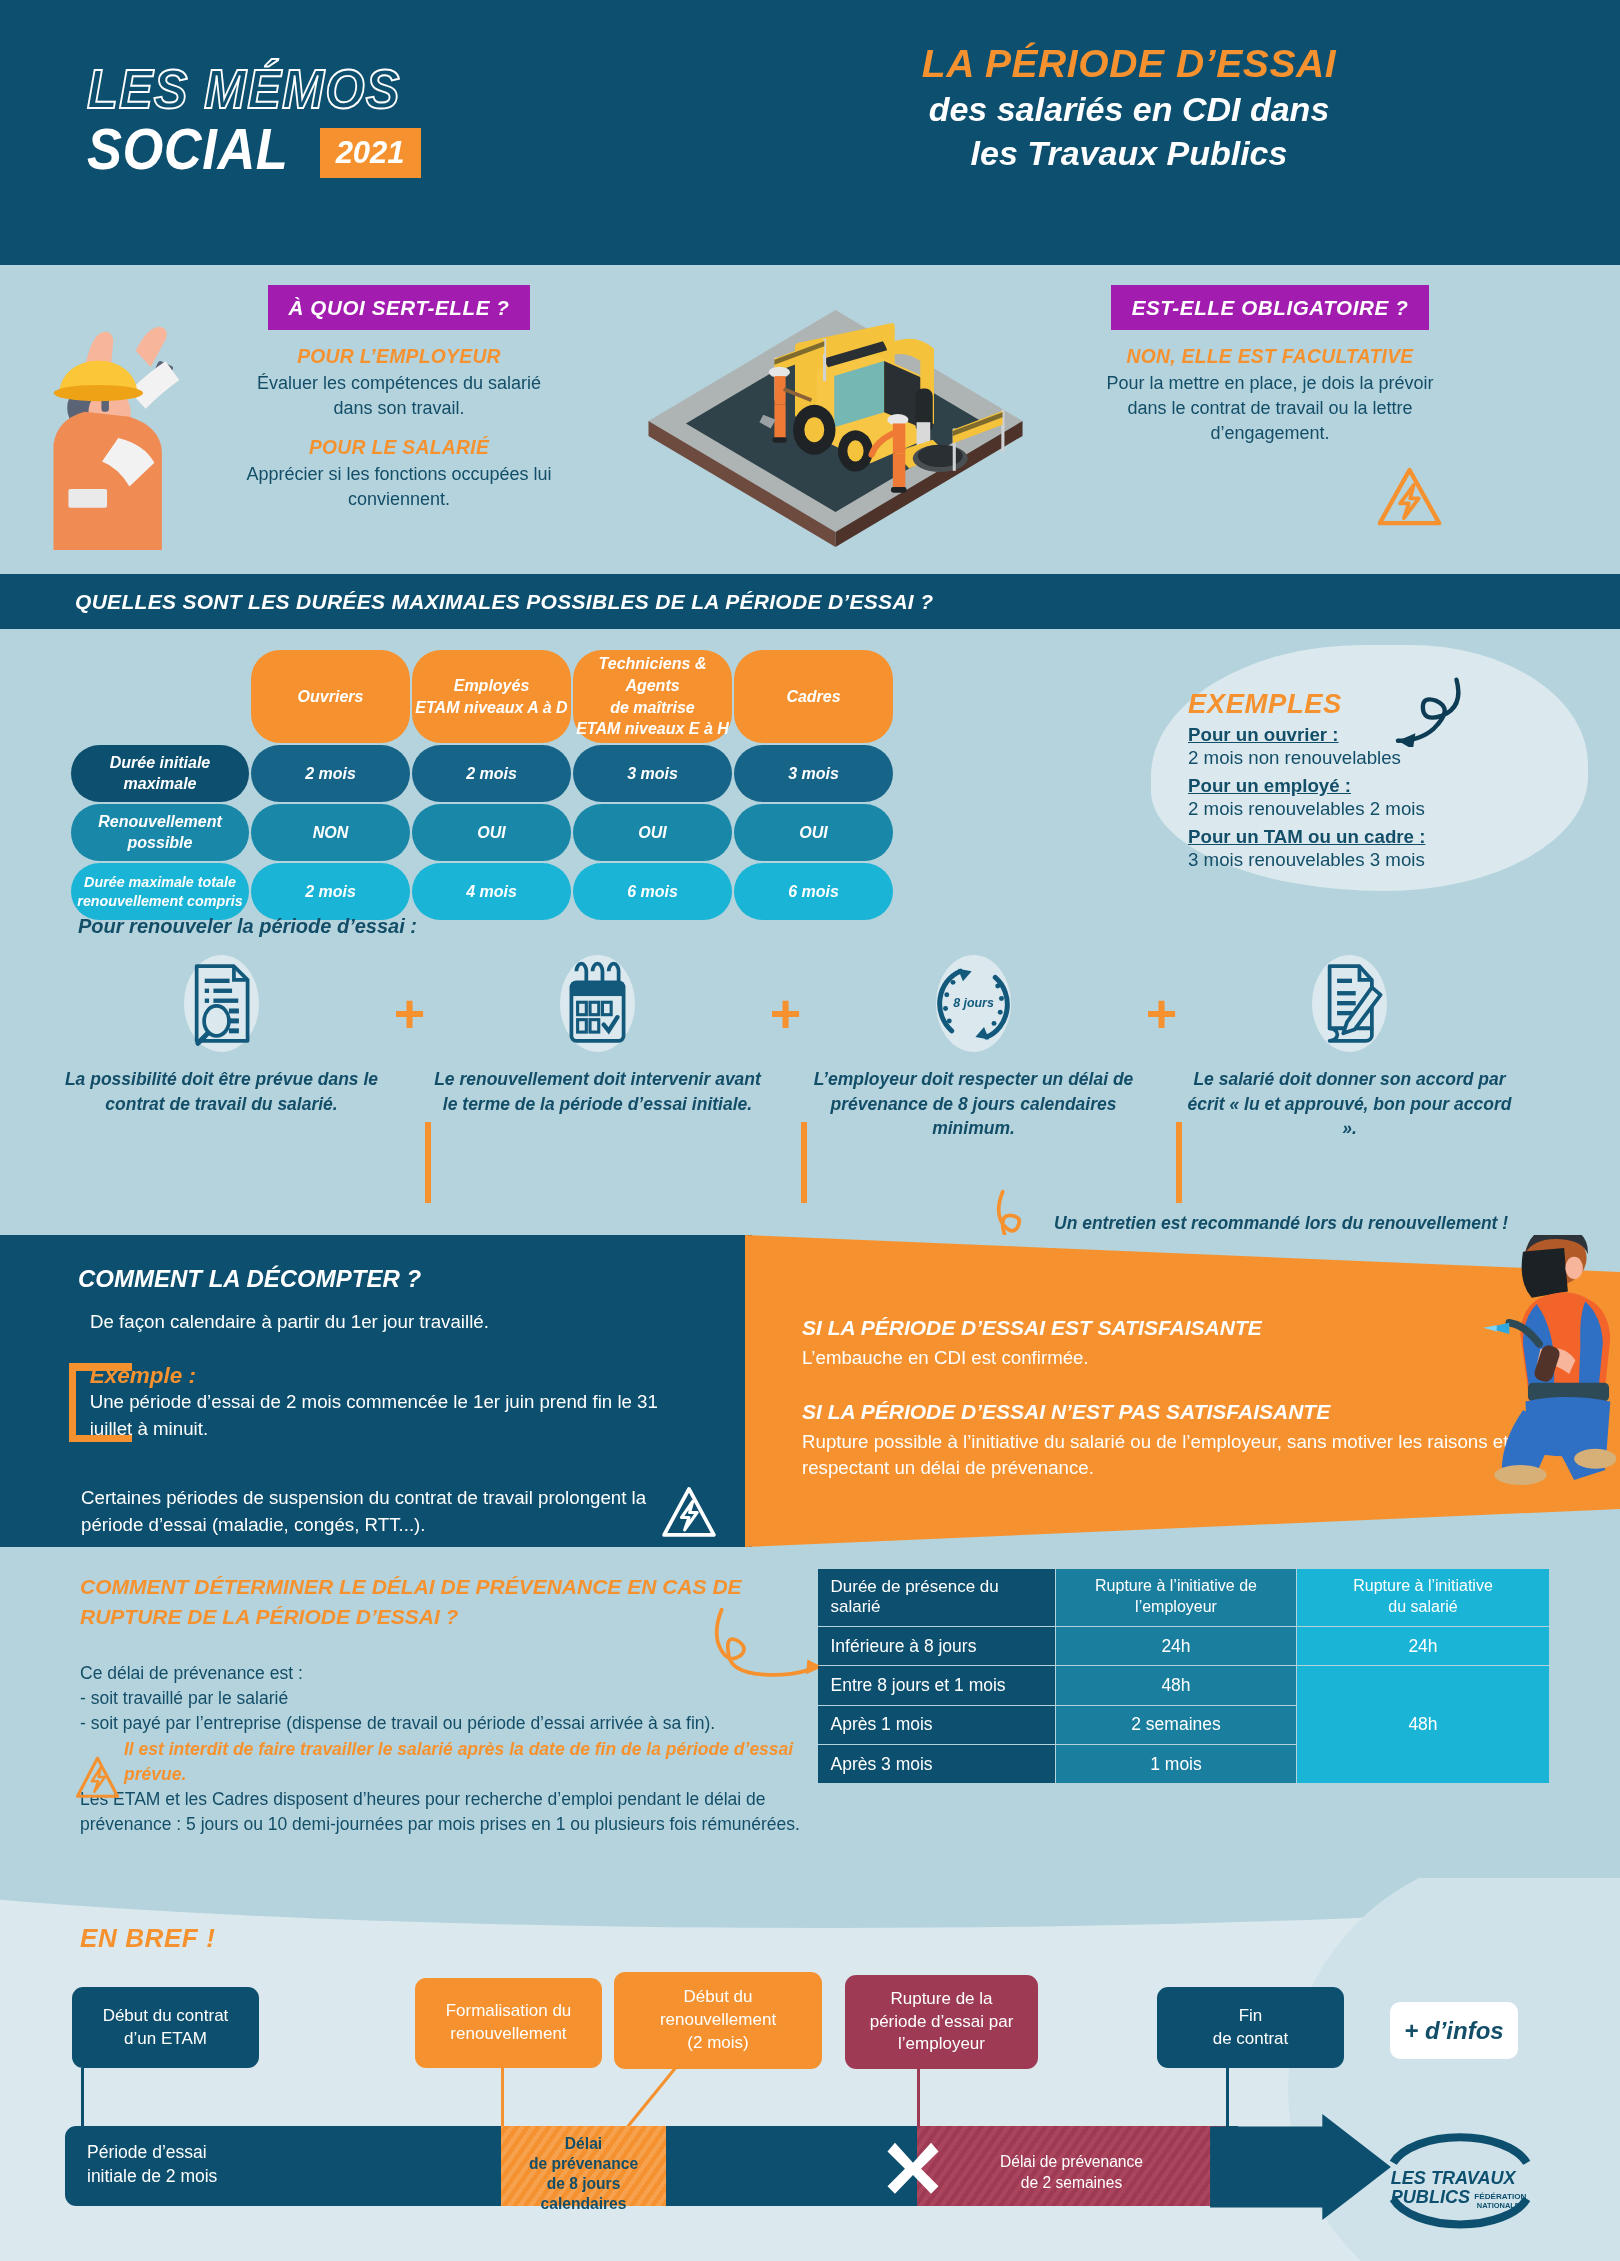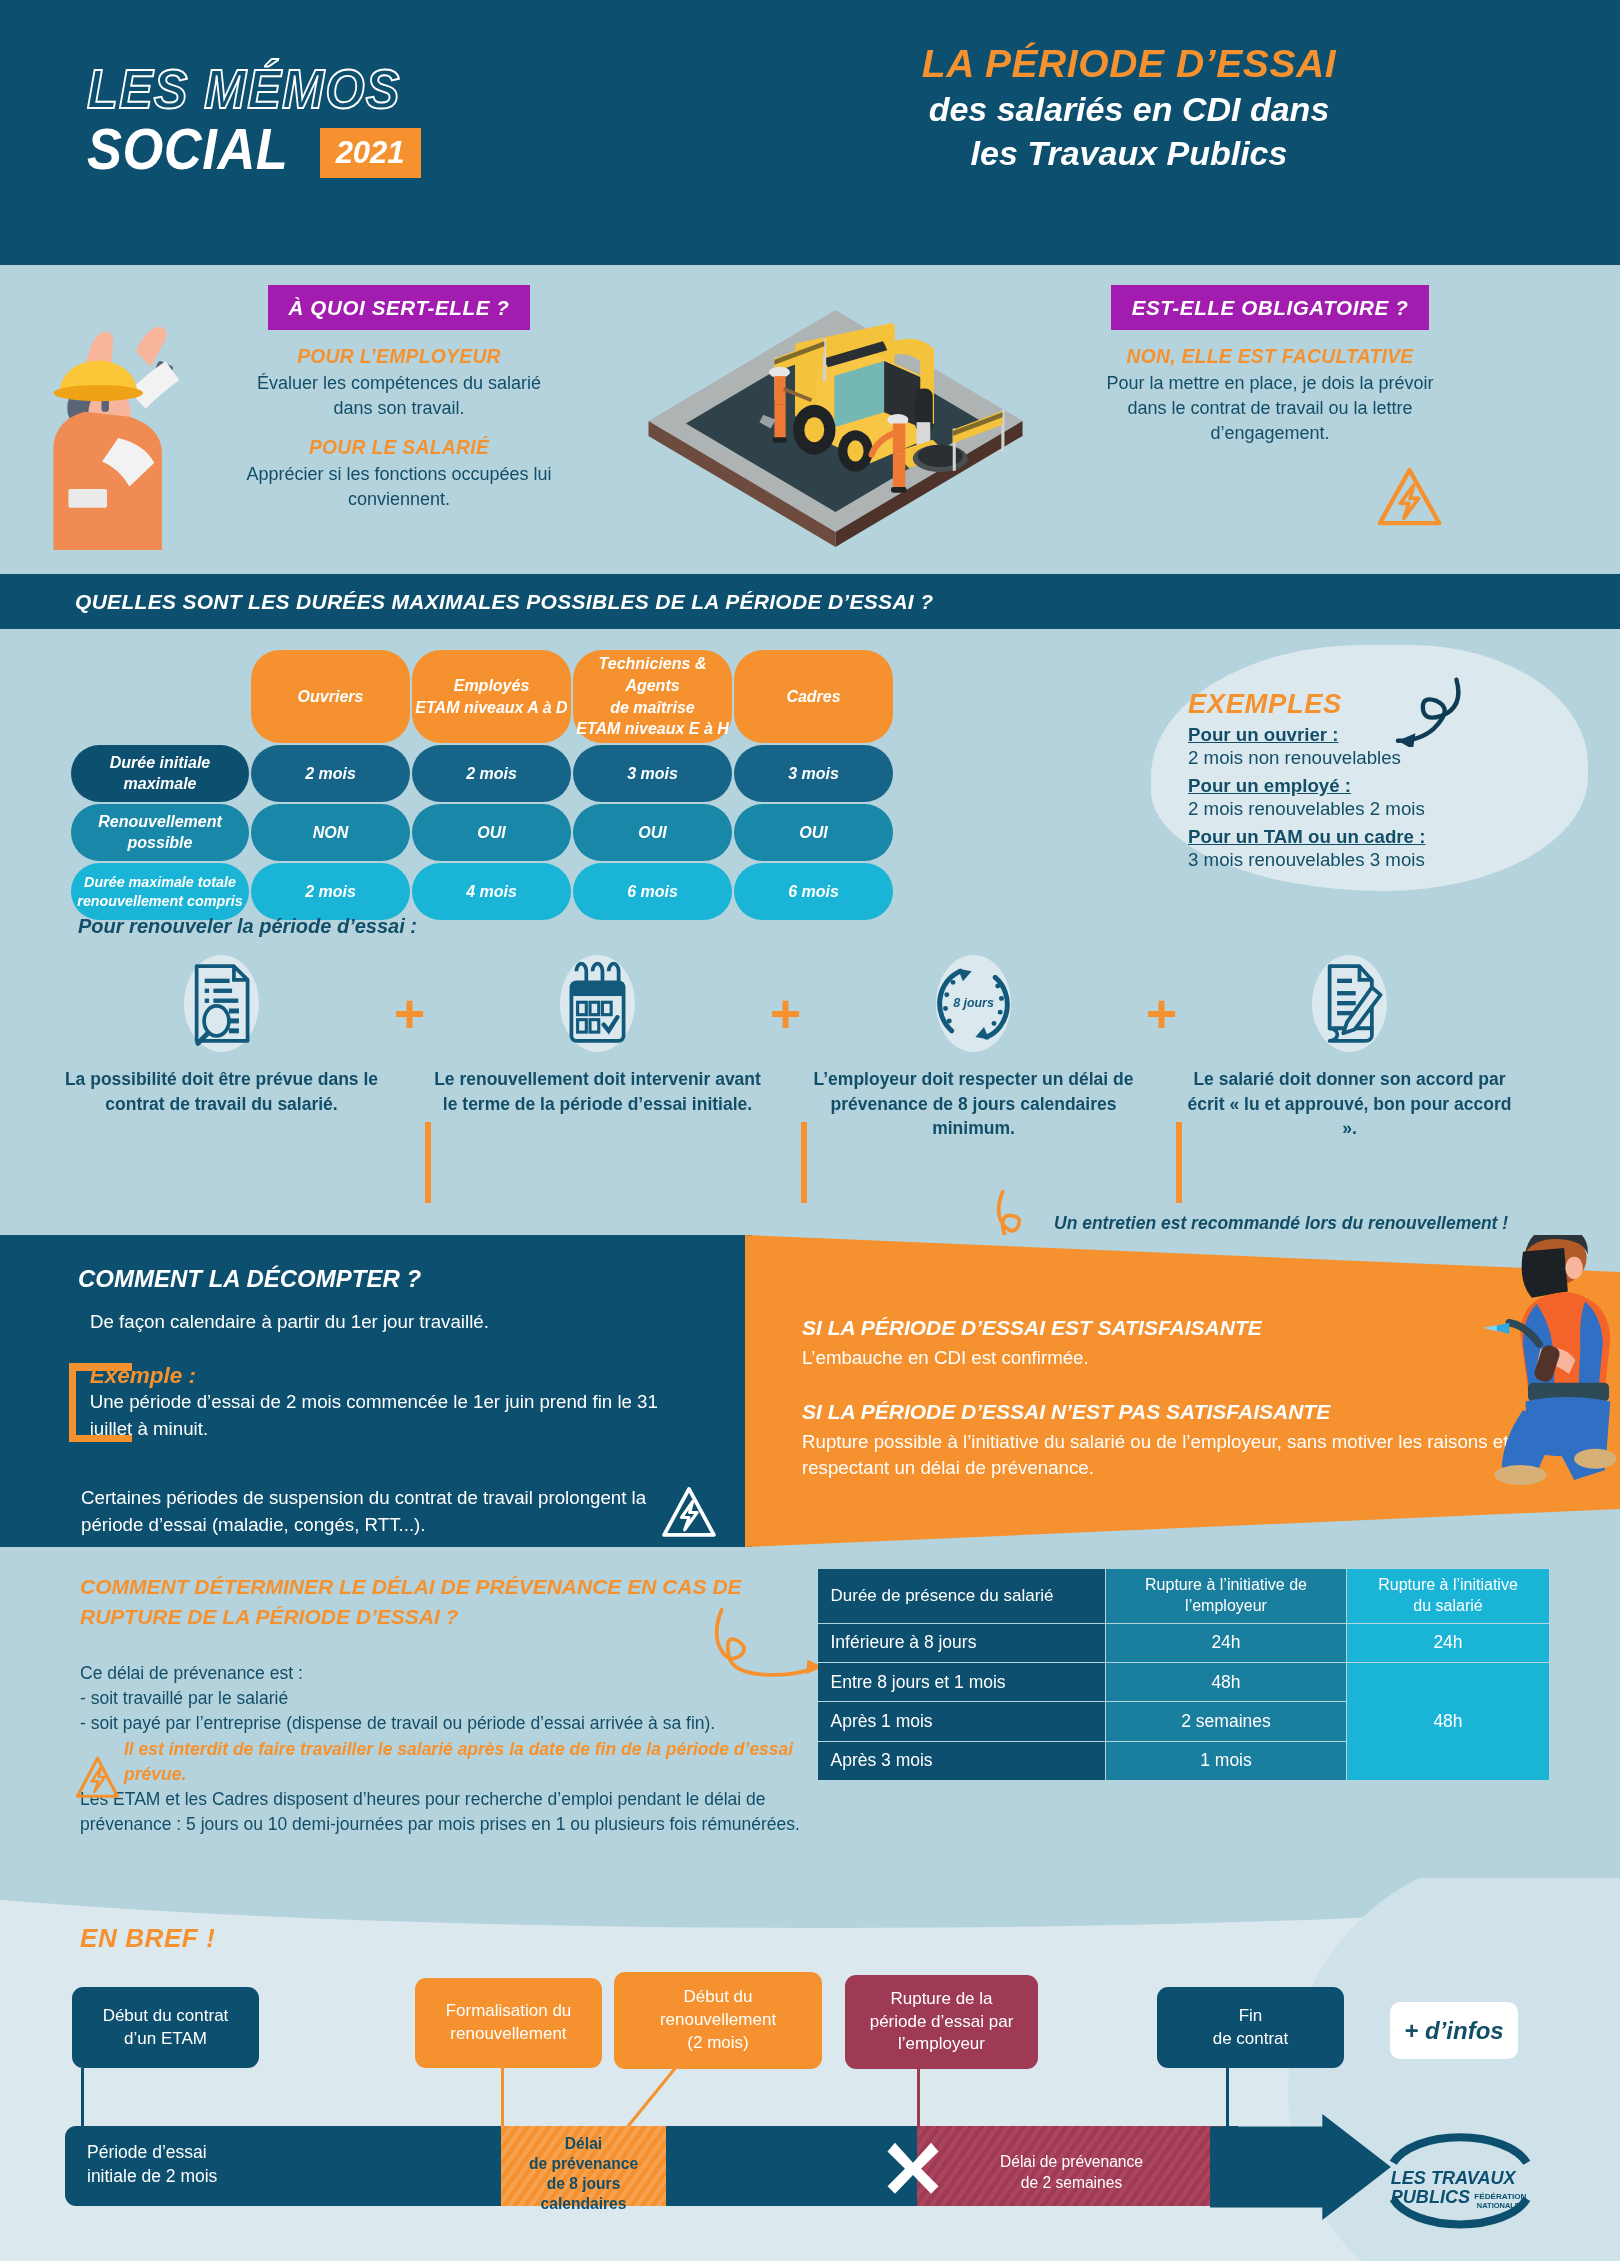--- a/index.html
+++ b/index.html
@@ -77,21 +77,21 @@
   .ex-lbl { color:#134e68; font-weight:bold; font-size:18.7px; text-decoration:underline; margin-top:4.4px; }
   .ex-val { color:#134e68; font-size:18.7px; line-height:1.3; }
   #arrow-ex { position:absolute; left:1363px; top:37px; }
 
   
   #renew-title { position:absolute; left:78px; top:286px; color:#134e68; font-weight:bold; font-style:italic; font-size:20px; }
   #renew-row { position:absolute; left:56px; top:324px; width:1522px; display:flex; align-items:flex-start; }
   .rcell { width:331px; text-align:center; }
   .ricon-wrap { height:100px; display:flex; align-items:center; justify-content:center; position:relative; }
   .ricon-bg { position:absolute; width:75px; height:97px; background:#dbe9ef; border-radius:50%; }
-  .rtext { color:#134e68; font-weight:bold; font-size:17.5px; line-height:1.42; margin-top:13.7px; }
+  .rtext { color:#134e68; font-weight:bold; font-style:italic; font-size:17.5px; line-height:1.42; margin-top:13.7px; }
   .plus { width:45px; color:#f5922f; font-size:54px; font-weight:bold; line-height:0.8; text-align:center; padding-top:39px; }
   .vbar { position:absolute; width:5.6px; background:#f5922f; }
 
   #note-entretien { position:absolute; left:1054px; top:1213px; color:#134e68; font-weight:bold; font-style:italic; font-size:17.5px; }
   #arrow-note { position:absolute; left:989px; top:1188px; }
 
   
   #sec3 { position:absolute; left:0; top:1235px; width:1621px; height:312px; background:#b5d3dc; overflow:hidden; }
   #sec3-dark { position:absolute; left:0; top:0; width:752px; height:312px; background:#0d4f6e; }
   #sec3-orange { position:absolute; left:745px; top:0; width:875px; height:312px; background:#f5922f;
@@ -117,21 +117,21 @@
   #s4-title { position:absolute; left:80px; top:25px; width:724px; color:#f5922f; font-weight:bold; font-style:italic; font-size:21px; line-height:1.42; }
   #s4-body { position:absolute; left:80px; top:114px; width:724px; color:#134e68; font-size:17.5px; line-height:1.44; }
   #s4-warn { color:#f5922f; font-style:italic; font-weight:bold; }
   #bolt3 { position:absolute; left:75px; top:208px; }
   #arrow-s4 { position:absolute; left:705px; top:59px; }
 
   #tbl2wrap { position:absolute; left:817px; top:18.7px; width:733px; }
   #tbl2-head { background:#f5922f; color:#fff; text-align:center; font-size:20px; padding:10px 0; }
   #tbl2 { border-collapse:separate; border-spacing:1.9px; width:733px; margin-top:1.9px; }
   #tbl2 td { color:#ffffff; vertical-align:middle; }
-  #tbl2 .c1 { background:#0d4f6e; font-size:17.5px; padding:8.7px 12.5px; width:287px; }
+  #tbl2 .c1 { background:#0d4f6e; font-size:17.5px; padding:8.7px 12.5px; width:237px; }
   #tbl2 .c2 { background:#1a7e9e; font-size:17.5px; text-align:center; width:240px; }
   #tbl2 .c3 { background:#1ab4d6; font-size:17.5px; text-align:center; }
   #tbl2 .hdr1 { background:#0d4f6e; font-size:17px; padding:8.7px 12.5px; }
   #tbl2 .hdr2 { background:#1a7e9e; font-size:16px; text-align:center; line-height:1.3; padding:6.2px 3.7px; }
   #tbl2 .hdr3 { background:#1ab4d6; font-size:16px; text-align:center; line-height:1.3; padding:6.2px 3.7px; }
 
   
   #sec5 { position:absolute; left:0; top:1878px; width:1621px; height:384px; background:#dbe9ef; overflow:hidden; }
   #sec5-curve { position:absolute; left:-262px; top:-112px; width:2183px; height:162px; background:#b5d3dc; border-radius:0 0 50% 50%; }
   #sec5-blob { position:absolute; left:1288px; top:-25px; width:474px; height:474px; background:#cfe2ea; border-radius:50%; }

